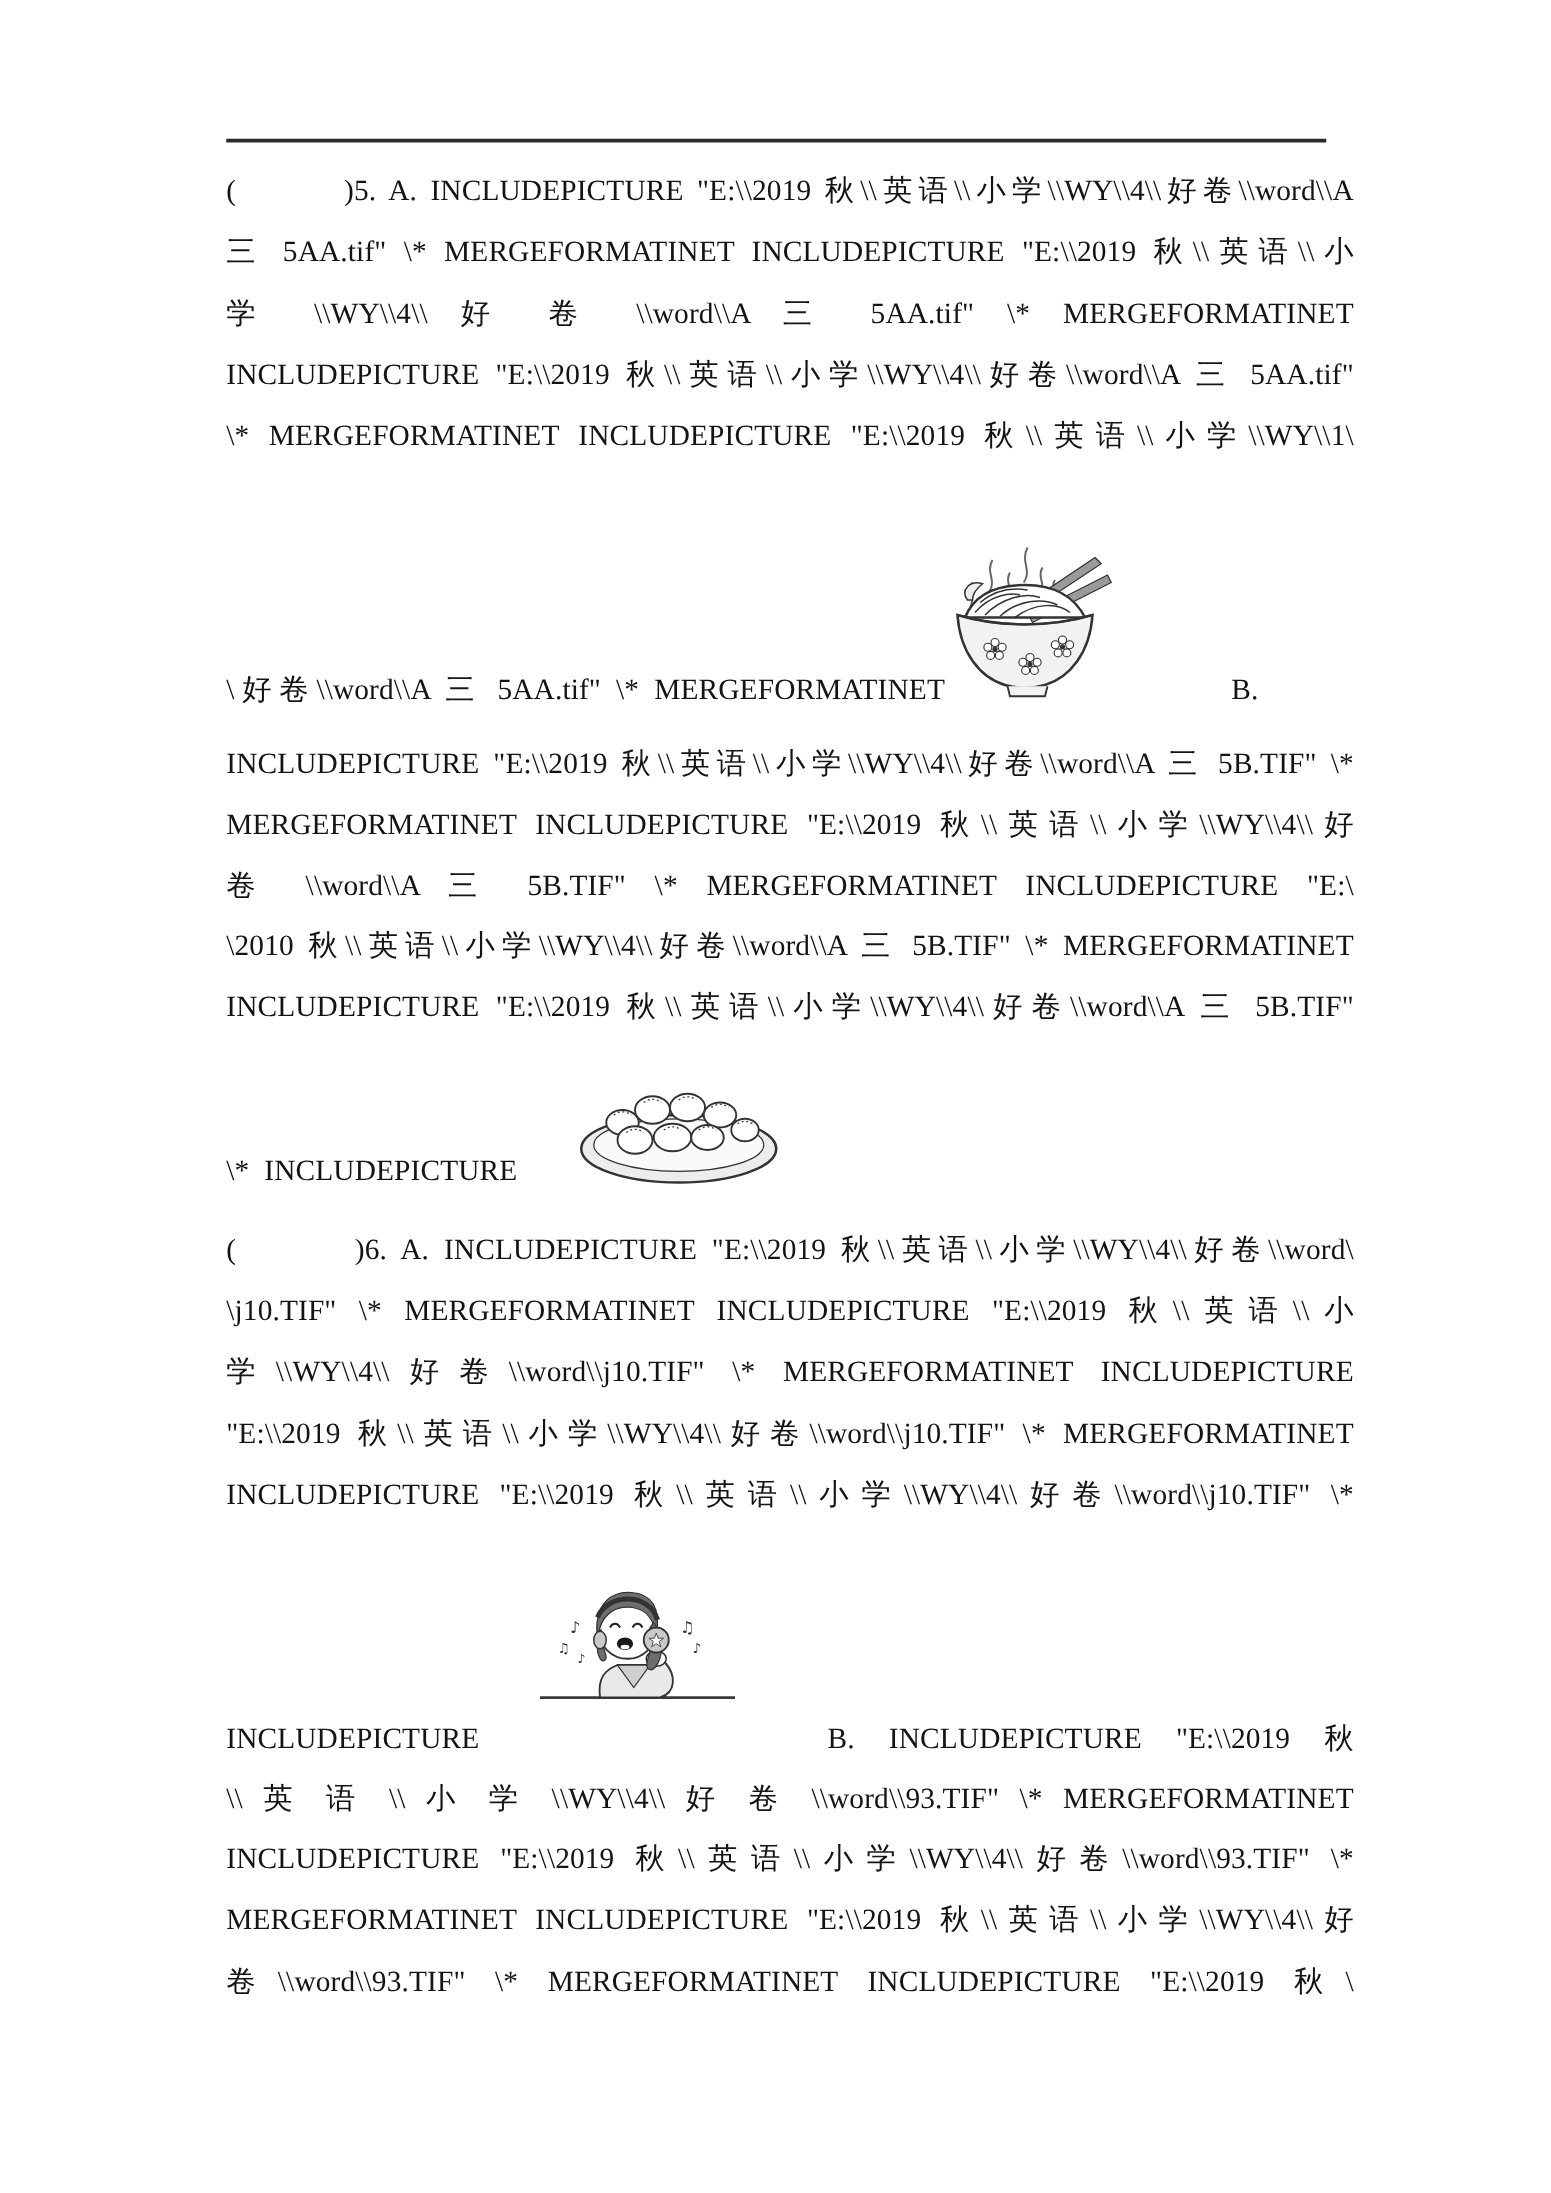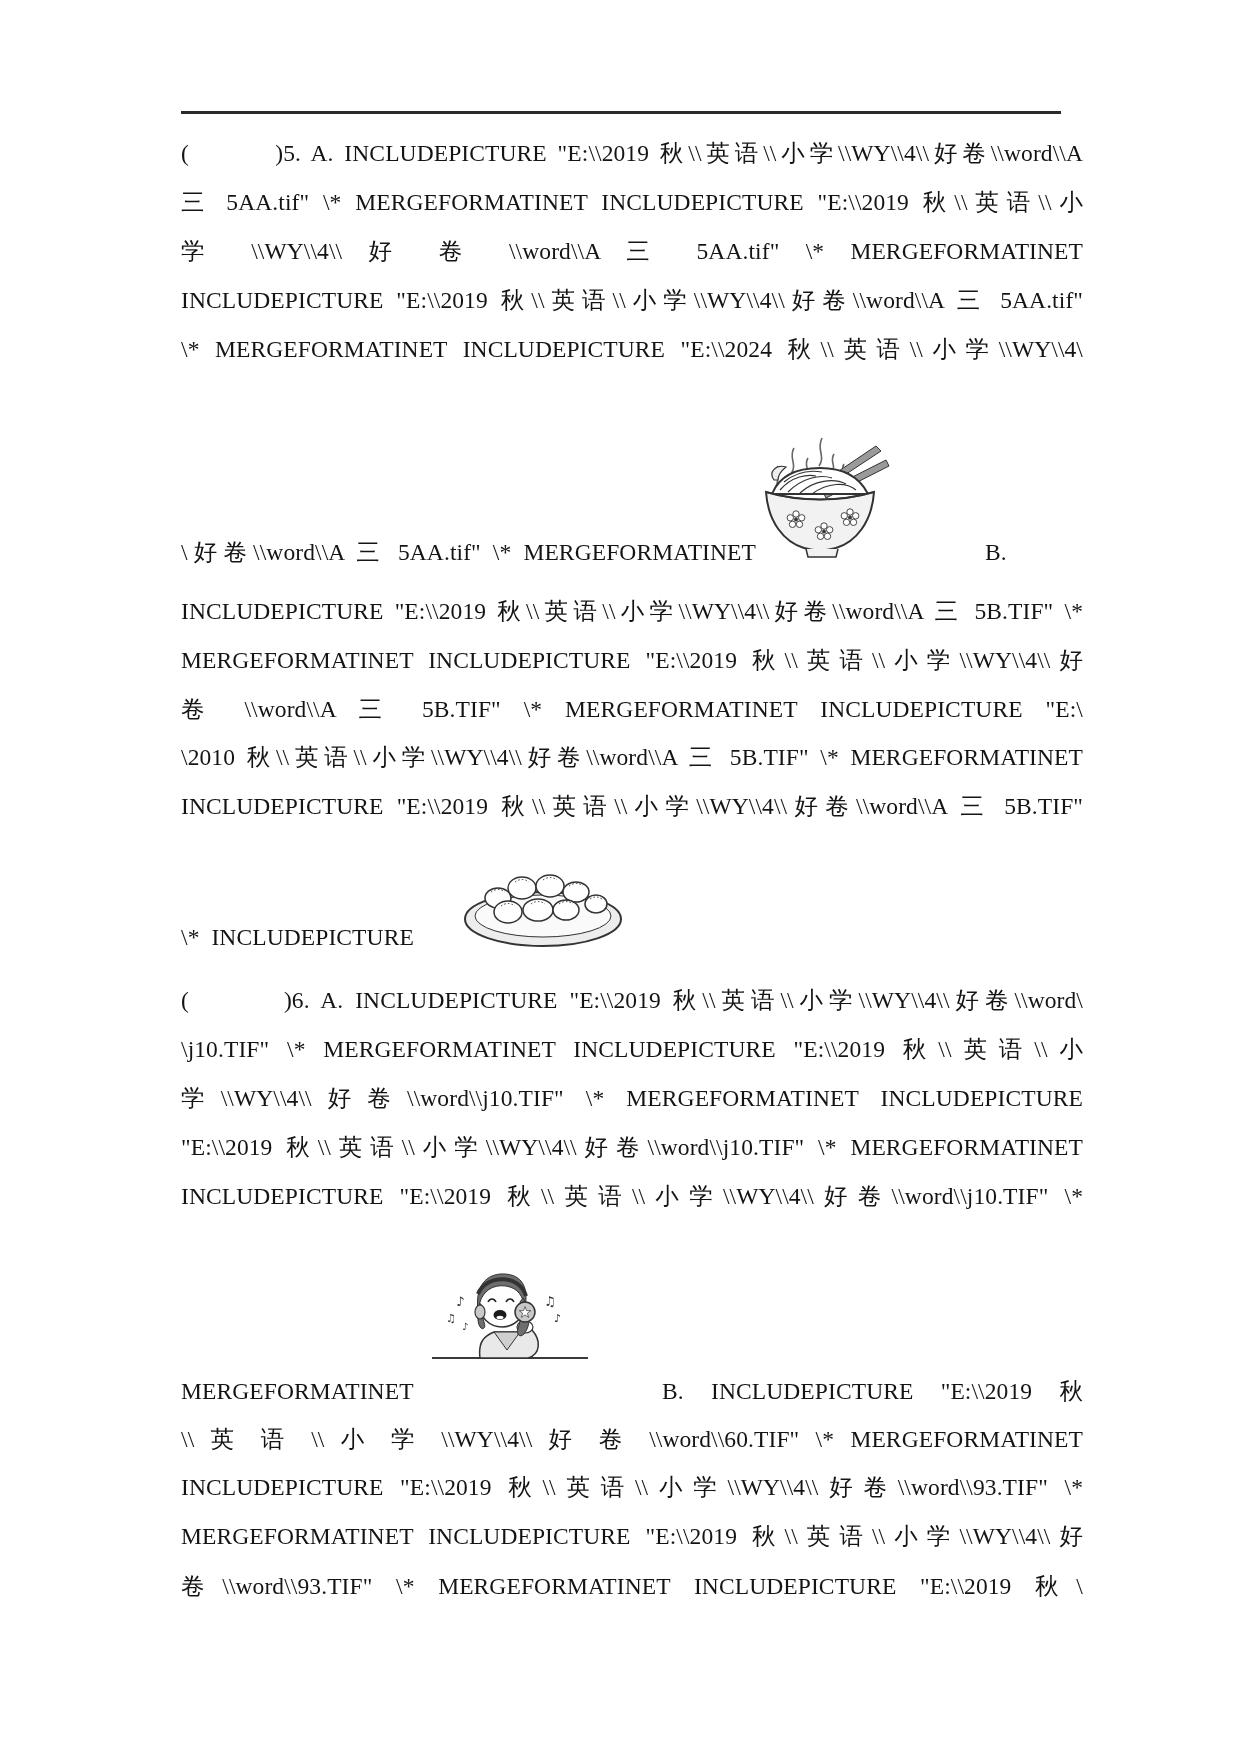--- a/index.html
+++ b/index.html
@@ -35,21 +35,21 @@
 <body>
 
 <div id="page">
 
   <div id="header-rule"></div>
 
   <div class="line j" style="top:138px">(&nbsp;&nbsp;&nbsp;&nbsp;&nbsp;&nbsp;&nbsp;&nbsp;)5. A. INCLUDEPICTURE "E:\\2019 秋\\英语\\小学\\WY\\4\\好卷\\word\\A</div>
   <div class="line j" style="top:187px">三 5AA.tif" \* MERGEFORMATINET INCLUDEPICTURE "E:\\2019 秋\\英语\\小</div>
   <div class="line j" style="top:236px">学 \\WY\\4\\ 好 卷 \\word\\A 三 5AA.tif" \* MERGEFORMATINET</div>
   <div class="line j" style="top:285px">INCLUDEPICTURE "E:\\2019 秋\\英语\\小学\\WY\\4\\好卷\\word\\A 三 5AA.tif"</div>
-  <div class="line j" style="top:334px">\* MERGEFORMATINET INCLUDEPICTURE "E:\\2024 秋\\英语\\小学\\WY\\4\</div>
+  <div class="line j" style="top:334px">\* MERGEFORMATINET INCLUDEPICTURE "E:\\2019 秋\\英语\\小学\\WY\\1\</div>
 
   <div class="illustration" style="left:750px;top:430px;width:142px;height:130px">
     <svg width="142" height="130" viewBox="0 0 142 130">
       <g stroke="#666" stroke-width="1.6" fill="none">
         <path d="M28,36 c-5,8 3,12 -2,20"></path>
         <path d="M44,18 c-6,10 4,16 -3,26"></path>
         <path d="M58,28 c-5,8 3,12 -2,18"></path>
         <path d="M72,8 c-6,12 4,18 -3,28"></path>
         <path d="M84,24 c-5,8 3,12 -2,18"></path>
         <path d="M94,34 c-4,6 2,10 -2,14"></path>
@@ -167,21 +167,21 @@
       <g fill="#333" font-family="DejaVu Sans, sans-serif">
         <text x="28" y="36" font-size="13">♪</text>
         <text x="18" y="52" font-size="11">♫</text>
         <text x="34" y="60" font-size="10">♪</text>
         <text x="116" y="36" font-size="13">♫</text>
         <text x="126" y="52" font-size="11">♪</text>
       </g>
     </svg>
   </div>
 
-  <div class="line free" style="left:181px;top:1376px">MERGEFORMATINET</div>
+  <div class="line free" style="left:181px;top:1376px">INCLUDEPICTURE</div>
   <div class="line j" style="left:662px;top:1376px;width:421px">B. INCLUDEPICTURE "E:\\2019 秋</div>
 
-  <div class="line j" style="top:1424px">\\ 英 语 \\ 小 学 \\WY\\4\\ 好 卷 \\word\\60.TIF" \* MERGEFORMATINET</div>
+  <div class="line j" style="top:1424px">\\ 英 语 \\ 小 学 \\WY\\4\\ 好 卷 \\word\\93.TIF" \* MERGEFORMATINET</div>
   <div class="line j" style="top:1472px">INCLUDEPICTURE "E:\\2019 秋\\英语\\小学\\WY\\4\\好卷\\word\\93.TIF" \*</div>
   <div class="line j" style="top:1521px">MERGEFORMATINET INCLUDEPICTURE "E:\\2019 秋\\英语\\小学\\WY\\4\\好</div>
   <div class="line j" style="top:1571px">卷\\word\\93.TIF" \* MERGEFORMATINET INCLUDEPICTURE "E:\\2019 秋\</div>
 
 </div>
 
 </body></html>

